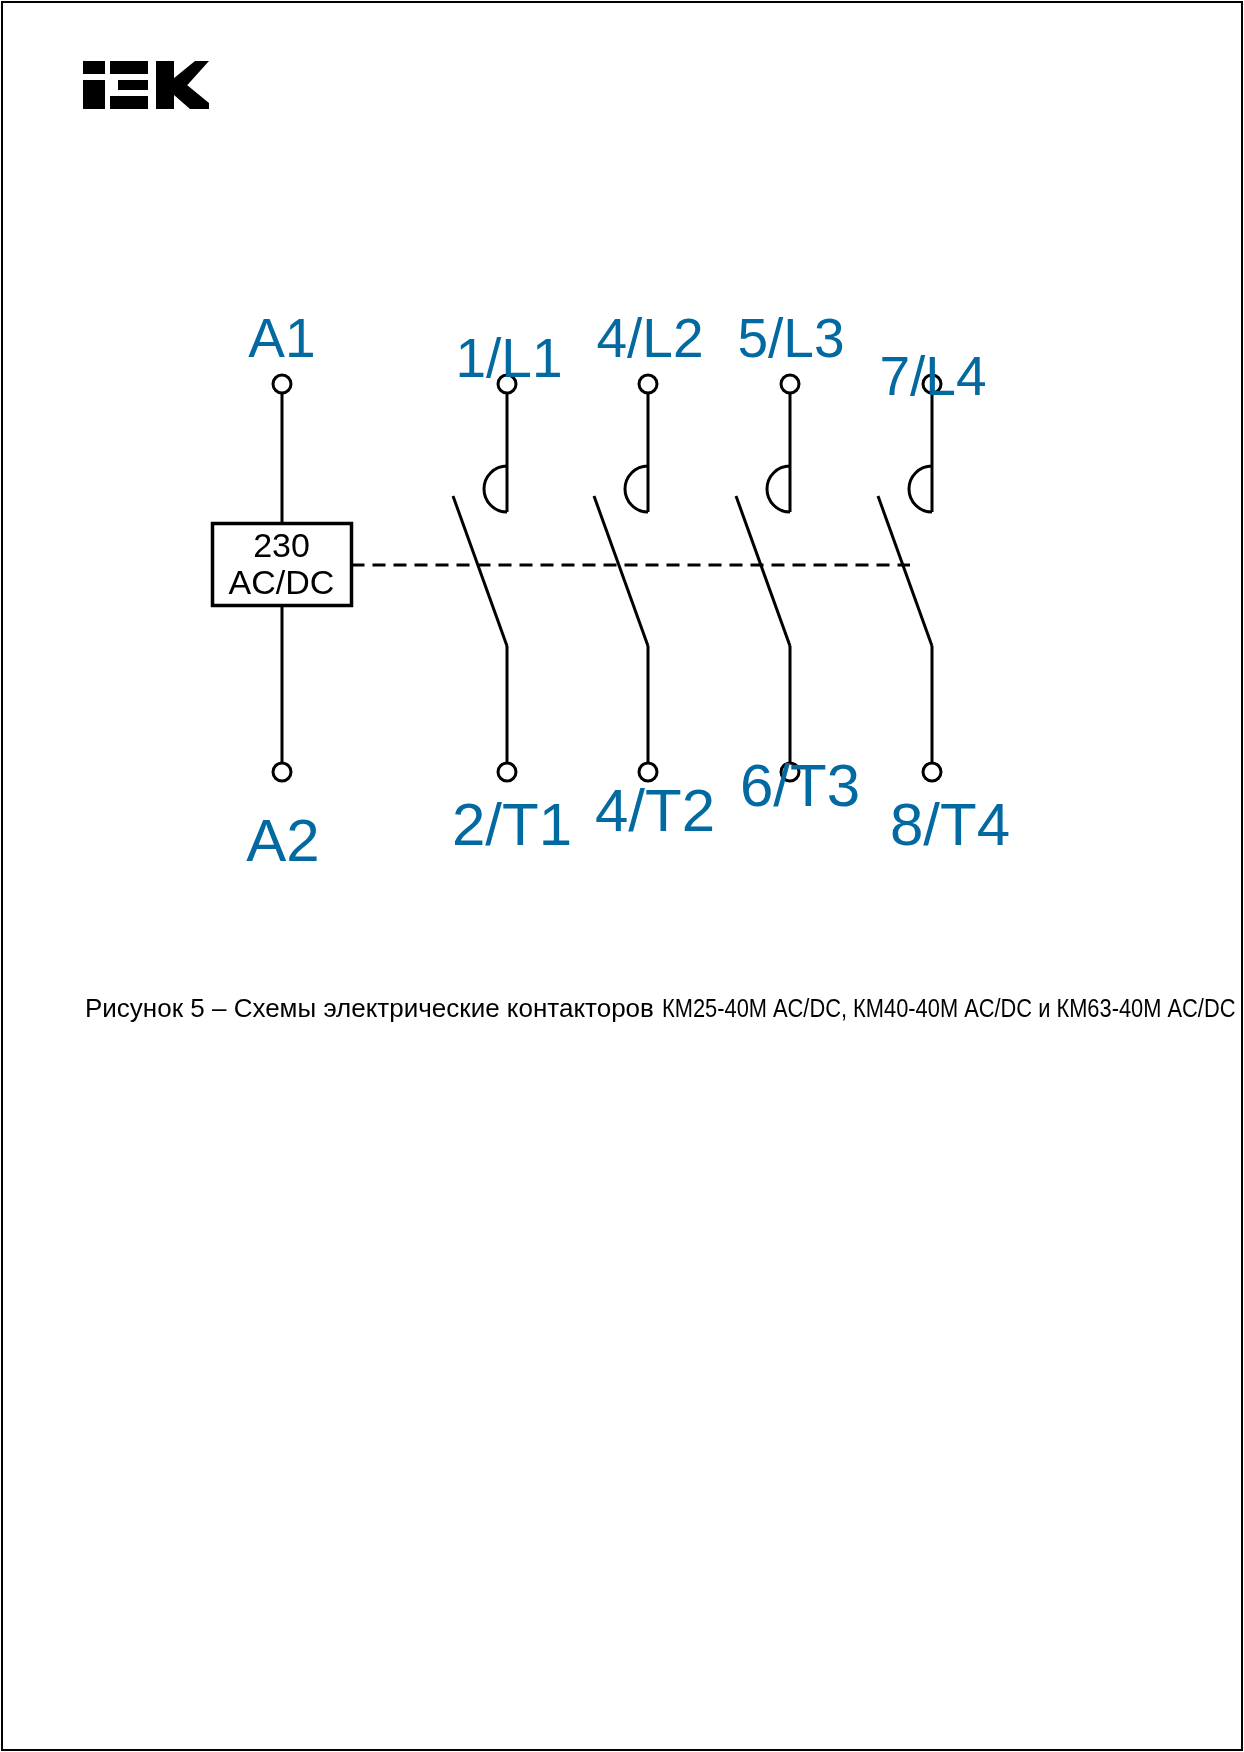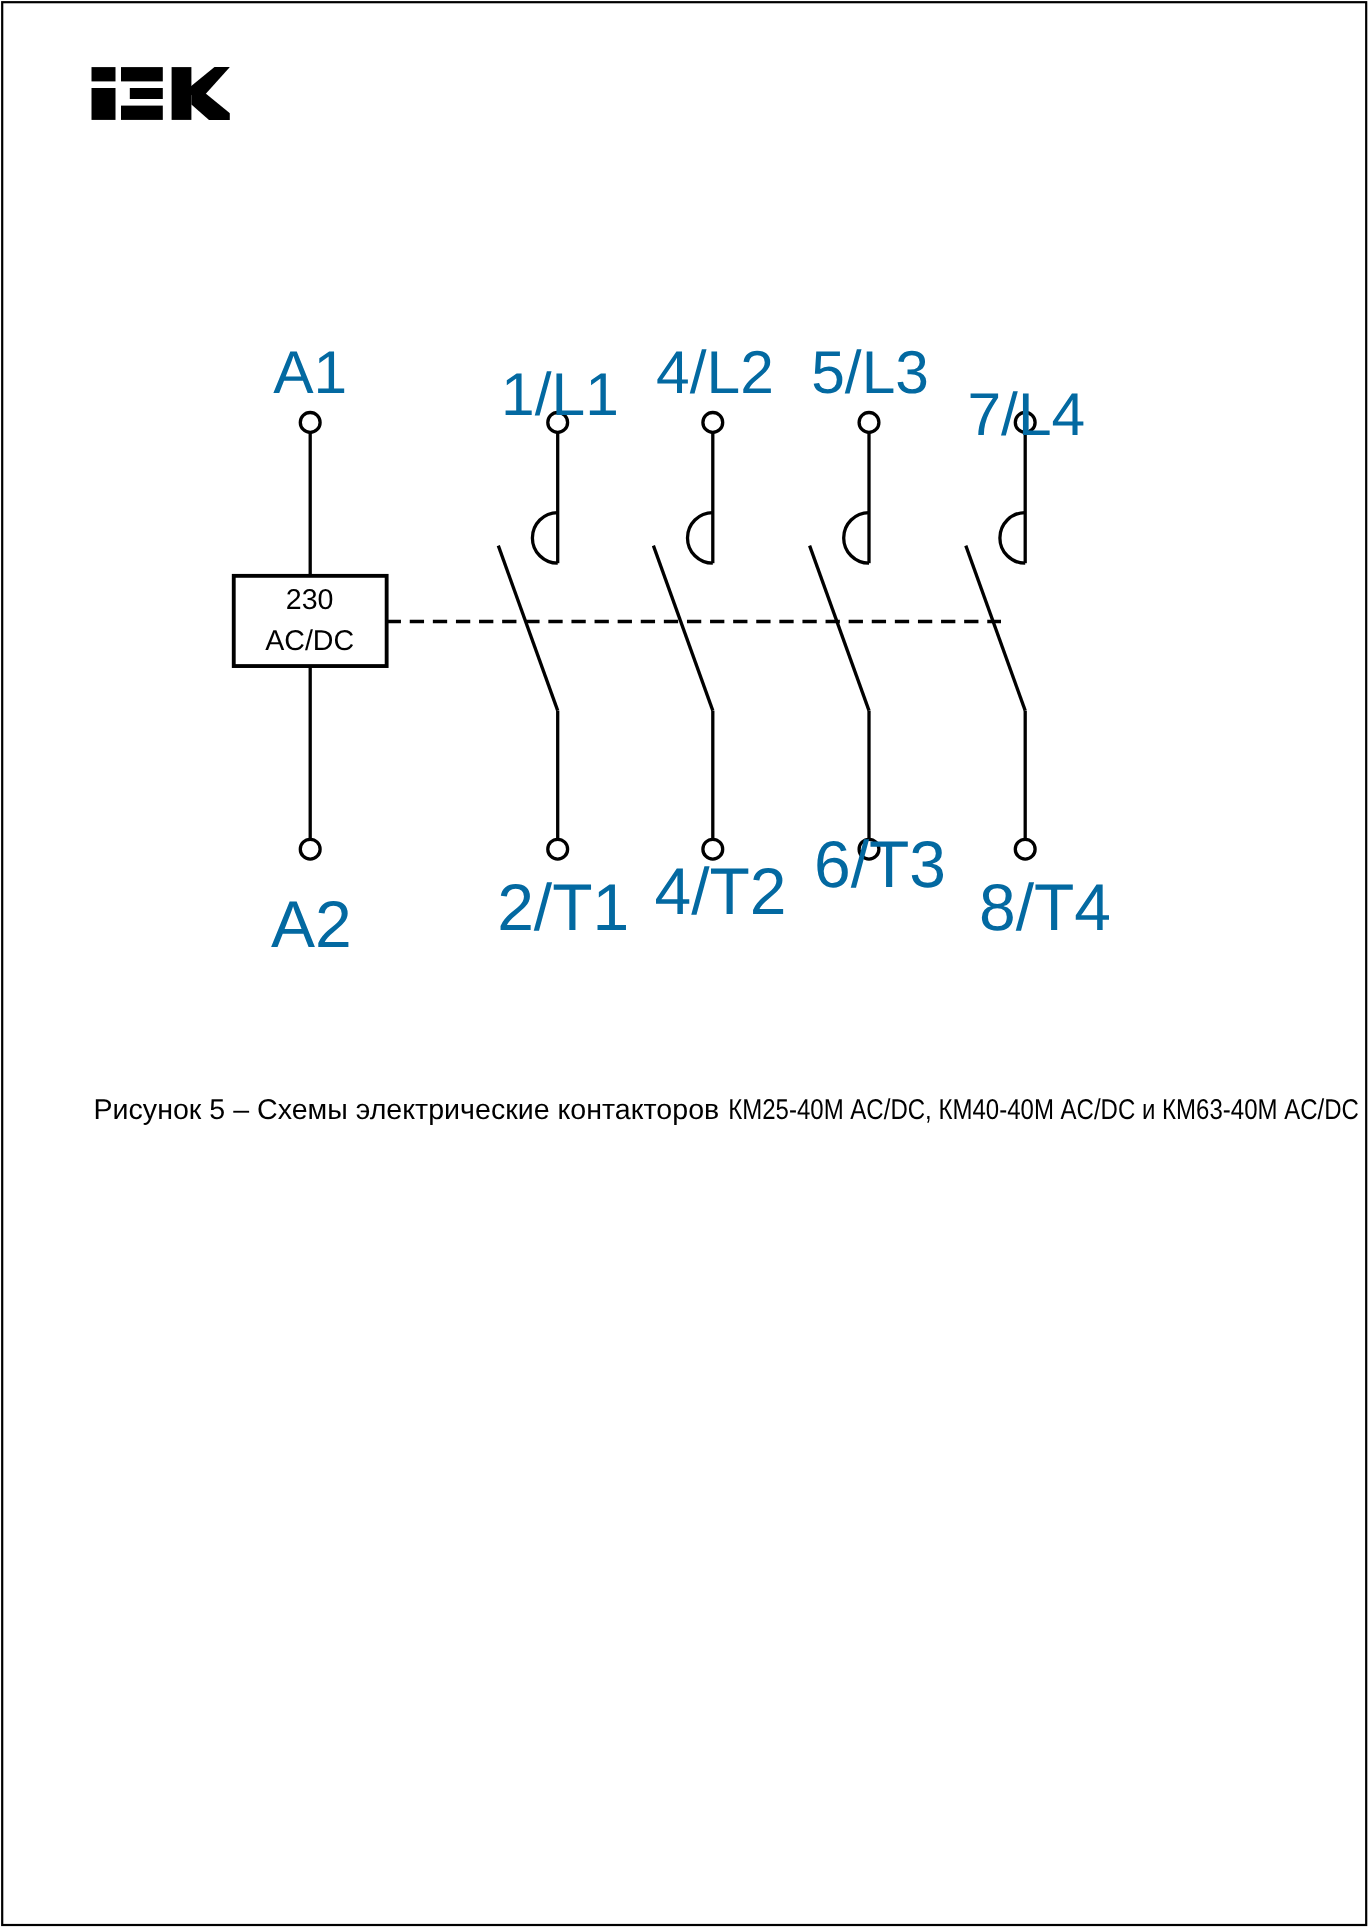--- a/index.html
+++ b/index.html
@@ -44,21 +44,21 @@
   .coil-text {
     position: absolute;
     left: 212px;
     top: 523px;
     width: 139px;
     height: 82px;
     display: flex;
     flex-direction: column;
     align-items: center;
     justify-content: center;
-    font-size: 26px;
+    font-size: 34px;
     line-height: 37px;
   }
   .caption {
     position: absolute;
     left: 85px;
     top: 993px;
     font-size: 26px;
     line-height: 30px;
     white-space: nowrap;
   }

